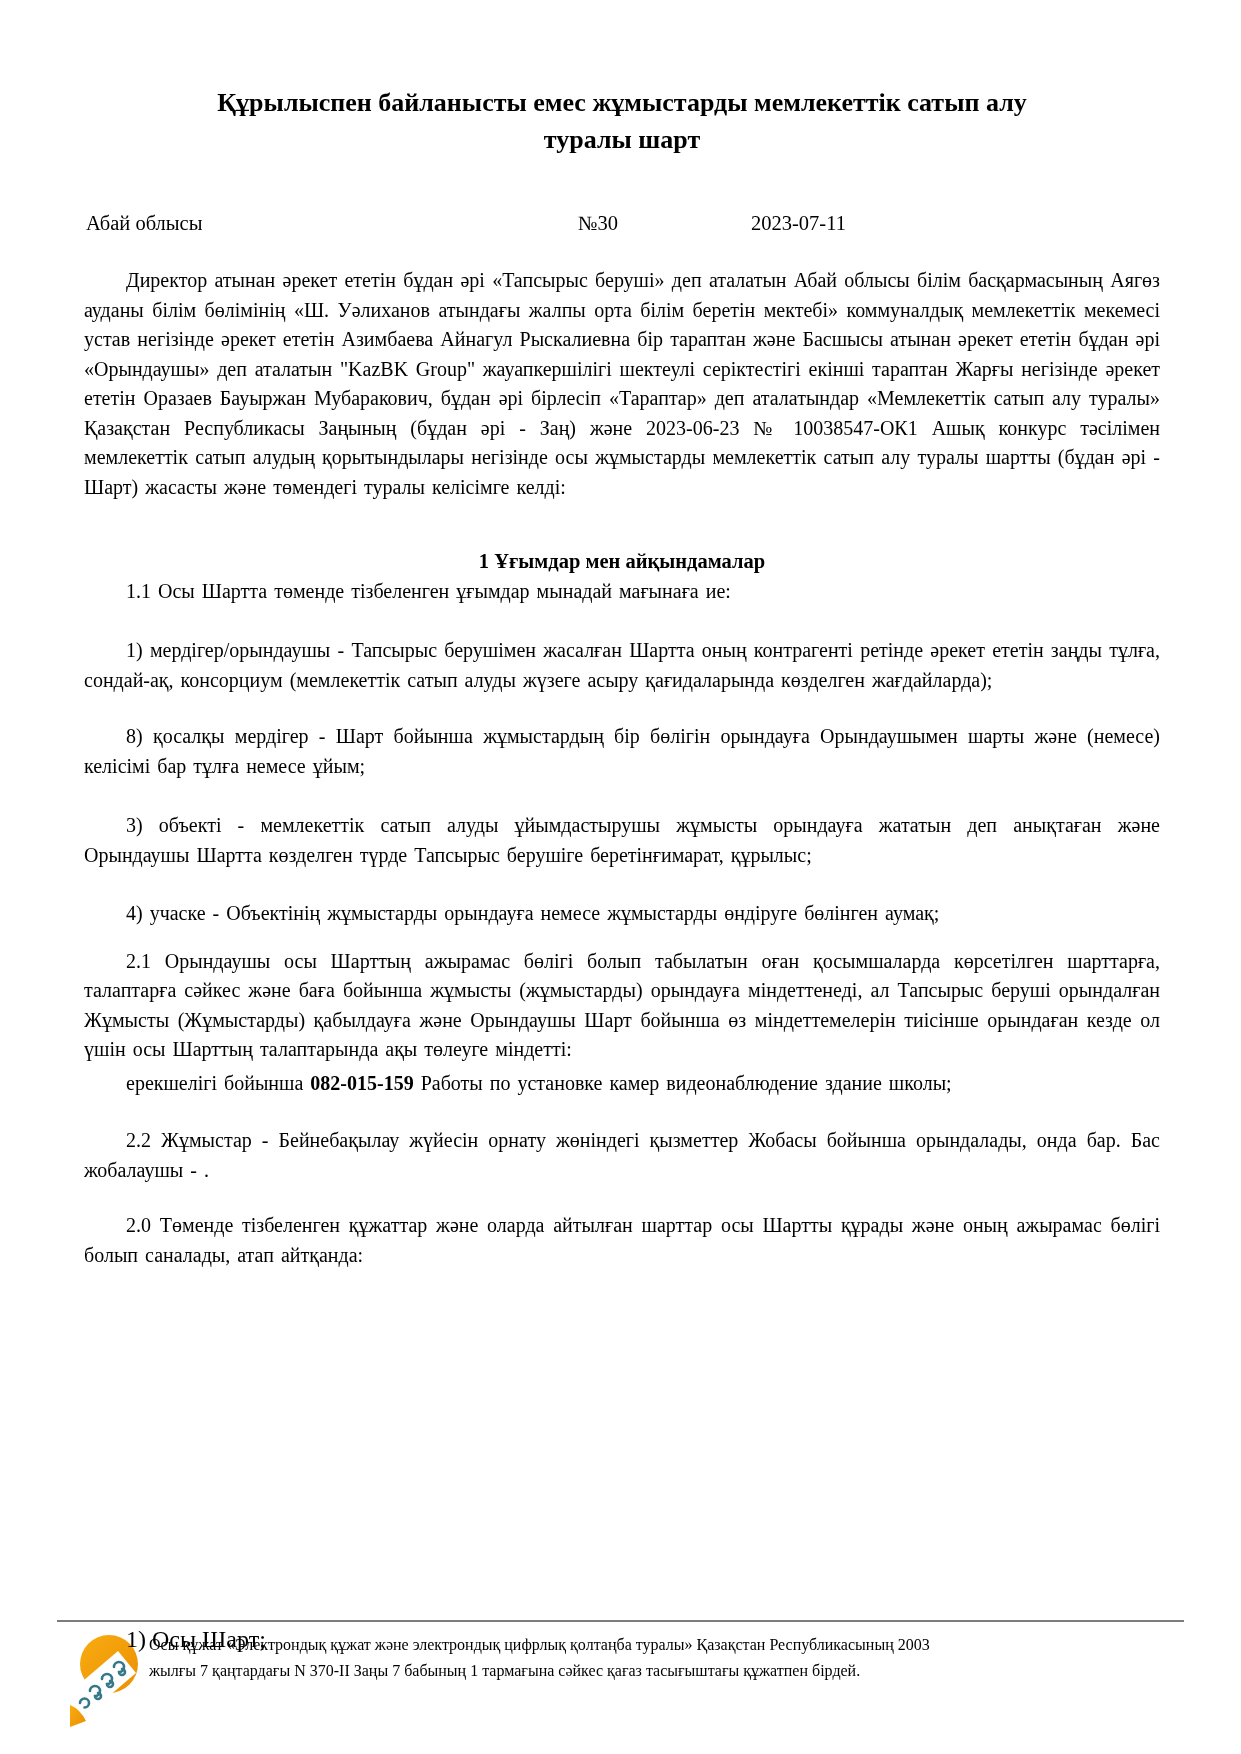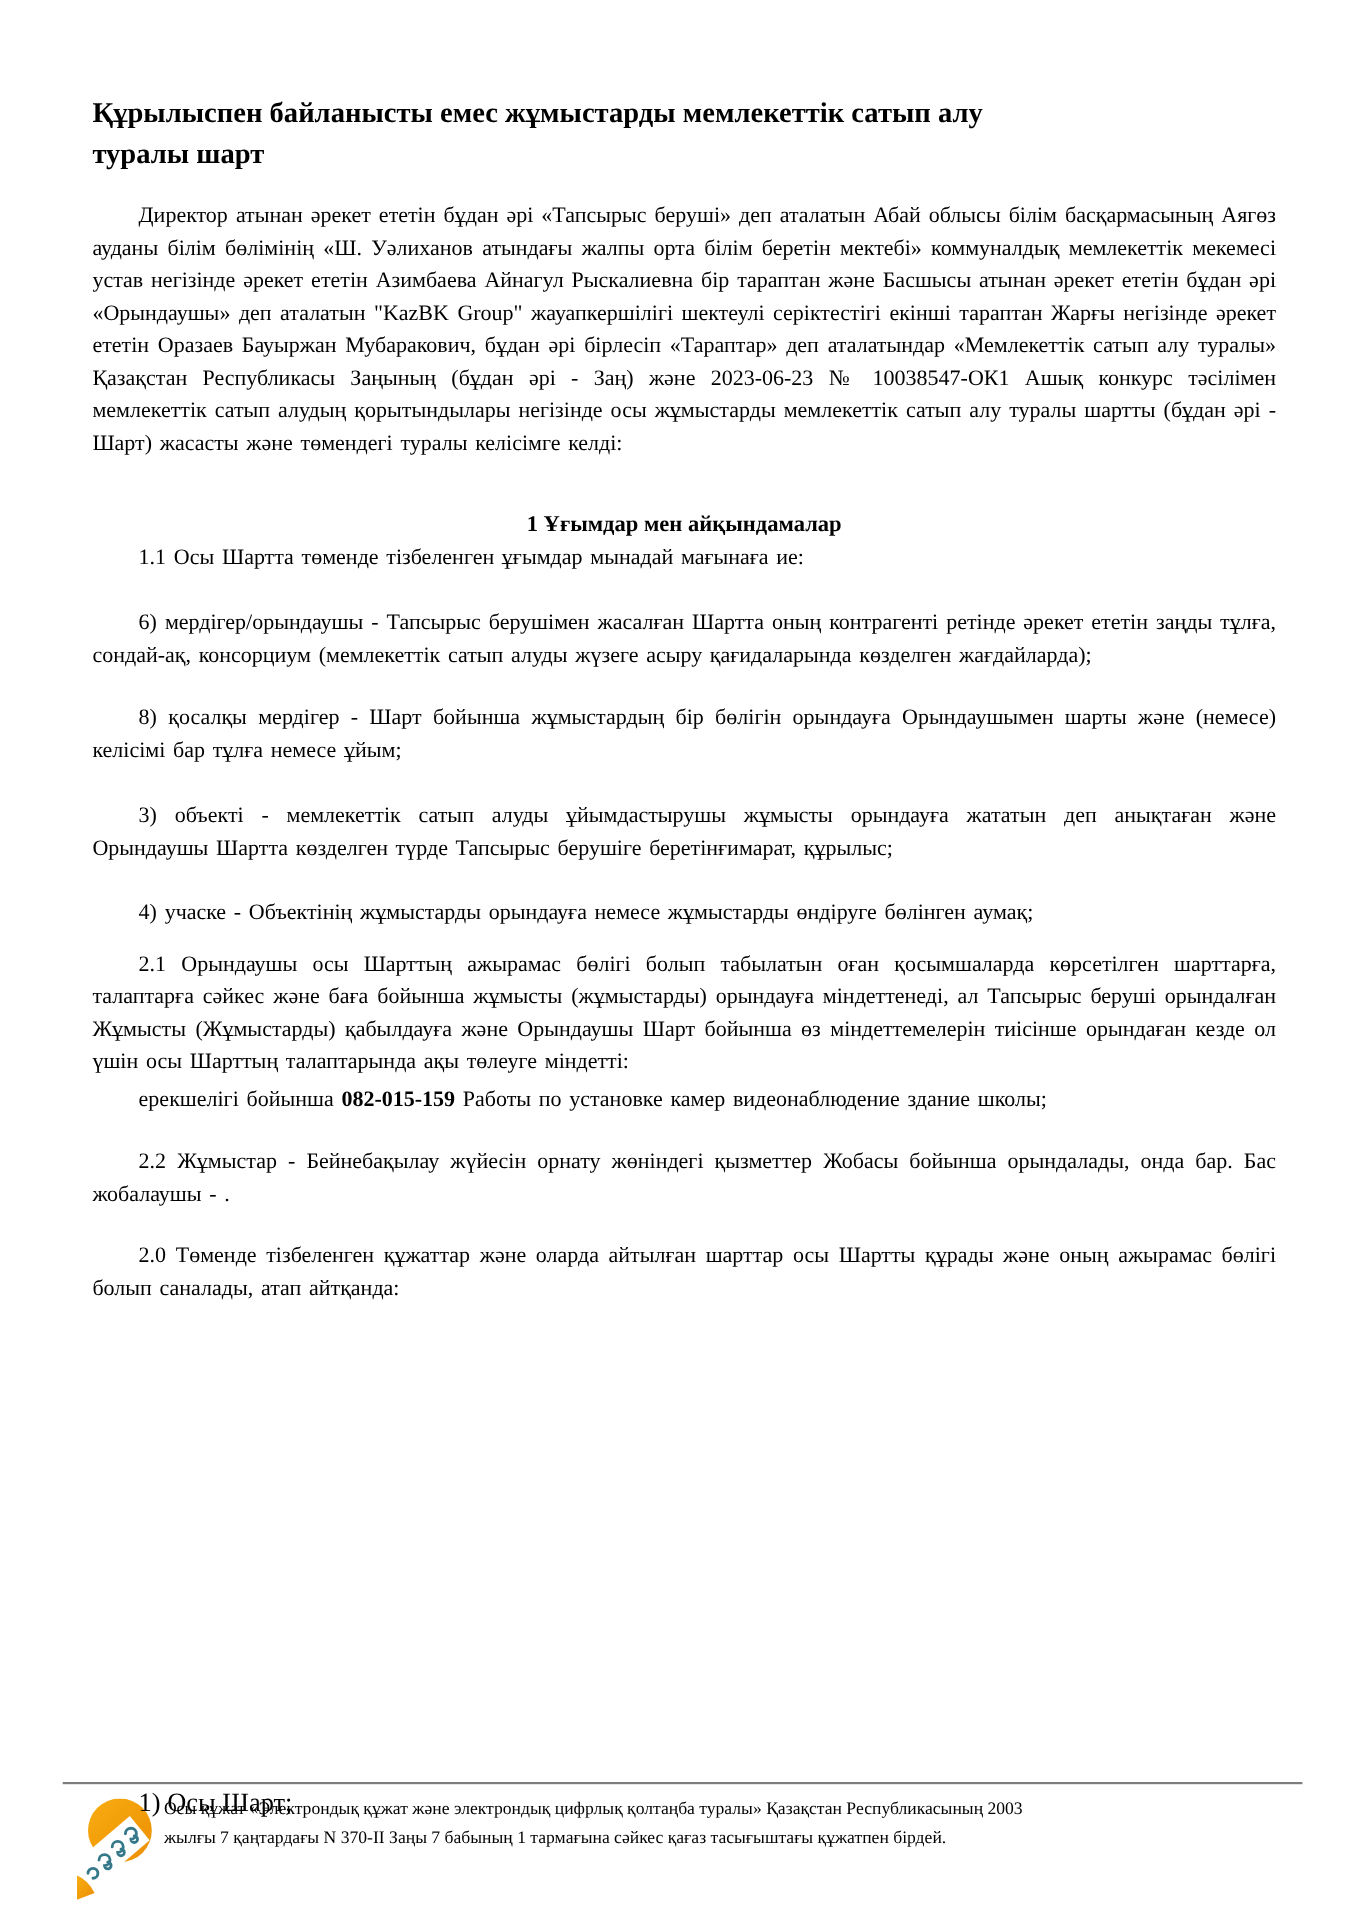--- a/index.html
+++ b/index.html
@@ -8,21 +8,21 @@
     width:1241px; height:1754px;
     background:#ffffff;
     color:#000000;
     font-family:"Liberation Serif","DejaVu Serif",serif;
     overflow:hidden;
   }
   .content { position:absolute; left:84px; top:0; width:1076px; }
 
   .doc-title {
     margin-top:84px;
-    text-align:left;
+    text-align:center;
     font-weight:bold;
     font-size:26px;
     line-height:37px;
   }
 
   .meta-row { position:relative; margin-top:54px; height:30px; font-size:20.5px; }
   .meta-region { position:absolute; left:2px; }
   .meta-number { position:absolute; left:494px; }
   .meta-date   { position:absolute; left:667px; }
 
@@ -75,28 +75,33 @@
 <body>
 
 <div class="page">
   <div class="content">
 
     <div class="doc-title">
       <div>Құрылыспен байланысты емес жұмыстарды мемлекеттік сатып алу</div>
       <div>туралы шарт</div>
     </div>
 
+    <div class="meta-row">
+      <span class="meta-region">Абай облысы</span>
+      <span class="meta-number">№30</span>
+      <span class="meta-date">2023-07-11</span>
+    </div>
 
     <p class="body" style="margin-top:24px">Директор атынан әрекет ететін бұдан әрі «Тапсырыс беруші» деп аталатын Абай облысы білім басқармасының Аягөз ауданы білім бөлімінің «Ш. Уәлиханов атындағы жалпы орта білім беретін мектебі» коммуналдық мемлекеттік мекемесі устав негізінде әрекет ететін Азимбаева Айнагул Рыскалиевна бір тараптан және Басшысы атынан әрекет ететін бұдан әрі «Орындаушы» деп аталатын "KazBK Group" жауапкершілігі шектеулі серіктестігі екінші тараптан Жарғы негізінде әрекет ететін Оразаев Бауыржан Мубаракович, бұдан әрі бірлесіп «Тараптар» деп аталатындар «Мемлекеттік сатып алу туралы» Қазақстан Республикасы Заңының (бұдан әрі - Заң) және 2023-06-23 № 10038547-ОК1 Ашық конкурс тәсілімен мемлекеттік сатып алудың қорытындылары негізінде осы жұмыстарды мемлекеттік сатып алу туралы шартты (бұдан әрі - Шарт) жасасты және төмендегі туралы келісімге келді:</p>
 
     <h2 class="sec" style="margin-top:45px">1 Ұғымдар мен айқындамалар</h2>
 
     <p class="body" style="">1.1 Осы Шартта төменде тізбеленген ұғымдар мынадай мағынаға ие:</p>
 
-    <p class="body" style="margin-top:30px">6) мердігер/орындаушы - Тапсырыс берушімен жасалған Шартта оның контрагенті ретінде әрекет ететін заңды тұлға, сондай-ақ, консорциум (мемлекеттік сатып алуды жүзеге асыру қағидаларында көзделген жағдайларда);</p>
+    <p class="body" style="margin-top:30px">1) мердігер/орындаушы - Тапсырыс берушімен жасалған Шартта оның контрагенті ретінде әрекет ететін заңды тұлға, сондай-ақ, консорциум (мемлекеттік сатып алуды жүзеге асыру қағидаларында көзделген жағдайларда);</p>
     <p class="body" style="margin-top:27px">8) қосалқы мердігер - Шарт бойынша жұмыстардың бір бөлігін орындауға Орындаушымен шарты және (немесе) келісімі бар тұлға немесе ұйым;</p>
     <p class="body" style="margin-top:30px">3) объекті - мемлекеттік сатып алуды ұйымдастырушы жұмысты орындауға жататын деп анықтаған және Орындаушы Шартта көзделген түрде Тапсырыс берушіге беретінғимарат, құрылыс;</p>
     <p class="body" style="margin-top:29px">4) учаске - Объектінің жұмыстарды орындауға немесе жұмыстарды өндіруге бөлінген аумақ;</p>
 
 
     <p class="body" style="margin-top:18px">2.1 Орындаушы осы Шарттың ажырамас бөлігі болып табылатын оған қосымшаларда көрсетілген шарттарға, талаптарға сәйкес және баға бойынша жұмысты (жұмыстарды) орындауға міндеттенеді, ал Тапсырыс беруші орындалған Жұмысты (Жұмыстарды) қабылдауға және Орындаушы Шарт бойынша өз міндеттемелерін тиісінше орындаған кезде ол үшін осы Шарттың талаптарында ақы төлеуге міндетті:</p>
     <p class="body noindent" style="margin-top:4px"><span>ерекшелігі бойынша </span><span class="spec-code">082-015-159</span><span> Работы по установке камер видеонаблюдение здание школы;</span></p>
 
     <p class="body" style="margin-top:28px">2.2 Жұмыстар - Бейнебақылау жүйесін орнату жөніндегі қызметтер Жобасы бойынша орындалады, онда бар. Бас жобалаушы - .</p>
     <p class="body" style="margin-top:26px">2.0 Төменде тізбеленген құжаттар және оларда айтылған шарттар осы Шартты құрады және оның ажырамас бөлігі болып саналады, атап айтқанда:</p>

